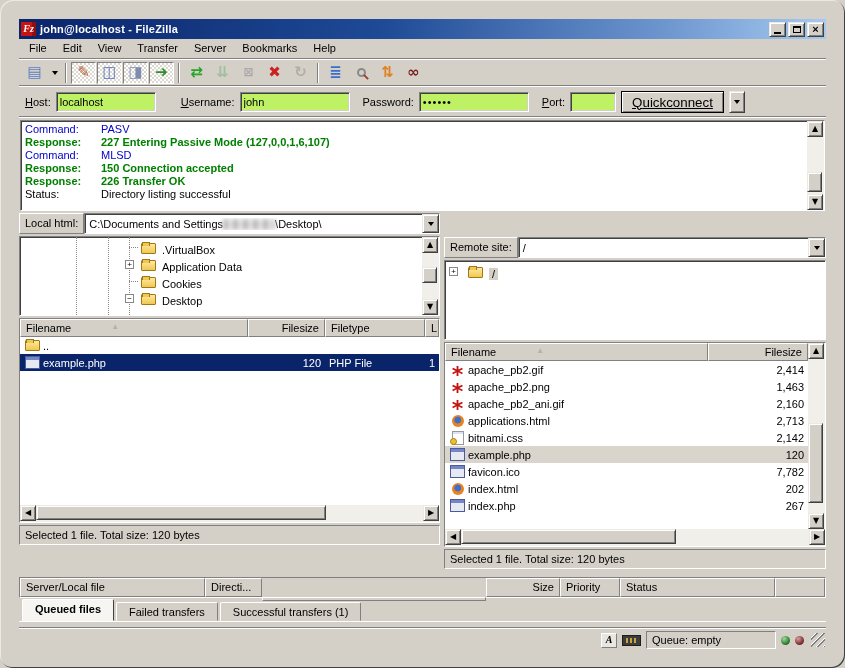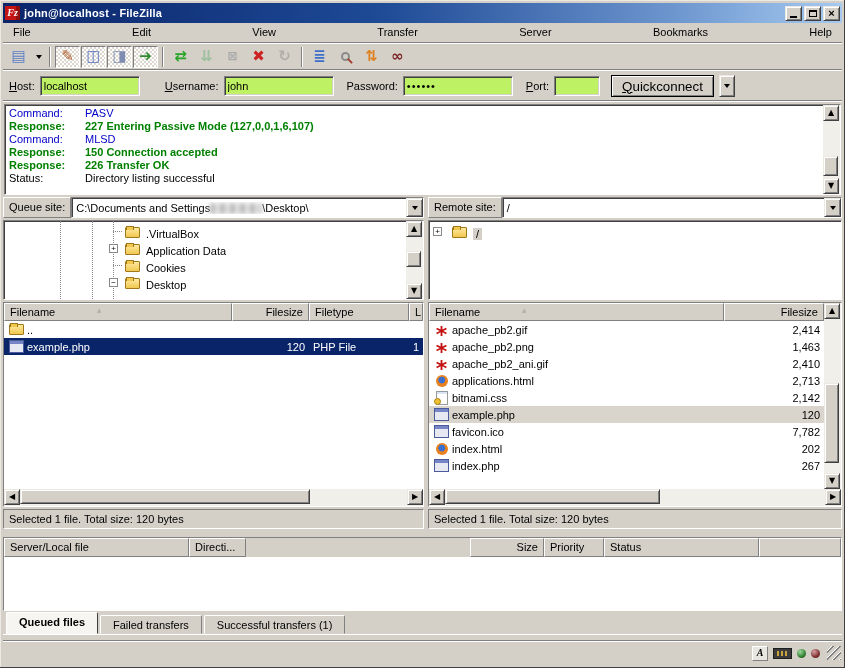--- a/index.html
+++ b/index.html
@@ -1,42 +1,42 @@
 <!DOCTYPE html>
 <html><head>
 <meta charset="utf-8">
 <style>
   * { box-sizing: border-box; margin: 0; padding: 0; }
   html,body { width:845px; height:668px; }
   body { font: 11px "Liberation Sans", sans-serif; color:#000; background:#d4d0c8; }
 
-  #window { width:845px; height:668px; background:#d4d0c8; padding:3px;
+  #window { width:845px; height:668px; background:#d4d0c8; padding:19px;
             display:flex; flex-direction:column;
-            box-shadow: inset -1px -1px 0 #404040, inset 1px 1px 0 #ece9e2; }
+            box-shadow: inset -1px -1px 0 #404040, inset 1px 1px 0 #ece9e2; border-radius: 13px; }
 
   
   .rz   { border:1px solid; border-color:#ece9e2 #404040 #404040 #ece9e2;
           box-shadow: inset 1px 1px 0 #fff, inset -1px -1px 0 #808080; background:#d4d0c8; }
   .rz2  { border:1px solid; border-color:#fff #808080 #808080 #fff; background:#d4d0c8; }
 
   
   .titlebar { height:20px; flex:none; display:flex; align-items:center; padding:0 2px;
               background: linear-gradient(90deg,#0a246a 0%, #1e4a96 45%, #6d96cf 80%, #a6caf0 100%);
               color:#fff; font-weight:bold; }
   .fz-logo { width:15px; height:14px; background:#c41414; color:#fff; font:italic bold 10px/14px "Liberation Serif",serif;
              text-align:center; margin-right:4px; box-shadow: inset -4px 0 0 #8f0e0e; }
   .caption { flex:1; letter-spacing:.2px; }
   .winbtn { width:17px; height:15px; margin-left:2px; display:flex; align-items:center; justify-content:center;
             font:bold 10px/10px "Liberation Sans",sans-serif; color:#000; }
   .glyph-min { width:7px; height:2px; background:#000; margin-top:7px; }
   .glyph-max { width:8px; height:7px; border:1px solid #000; border-top:2px solid #000; }
   .glyph-close { font-size:11px; font-weight:bold; }
 
   
-  .menubar { height:19px; flex:none; display:flex; align-items:center; padding:0 2px;justify-content:space-between; }
+  .menubar { height:19px; flex:none; display:flex; align-items:center; padding:0 2px; }
   .menu-item { display:inline-block; padding:2px 8px 3px; }
   .sep-h { height:2px; flex:none; border-top:1px solid #808080; border-bottom:1px solid #fff; }
 
   .toolbar { height:25px; flex:none; display:flex; align-items:center; padding:0 3px; gap:1px; }
   .tbtn { width:25px; height:22px; display:flex; align-items:center; justify-content:center; flex:none; }
   .tbtn.pressed { border:1px solid; border-color:#808080 #fff #fff #808080;
                   background: repeating-conic-gradient(#fff 0 25%, #dcd8d0 0 50%) 0 0/4px 4px; }
   .tsep { width:2px; height:20px; border-left:1px solid #808080; border-right:1px solid #fff; margin:0 3px; flex:none; }
   .ddbtn { width:13px; height:22px; display:flex; align-items:center; justify-content:center; }
   .arrow-dn { width:0; height:0; border:3px solid transparent; border-top:4px solid #000; margin-top:3px; }
@@ -69,21 +69,21 @@
   .sb-btn { width:16px; height:16px; flex:none; display:flex; align-items:center; justify-content:center;
             font:8px/8px "DejaVu Sans",sans-serif; color:#000; }
   .sb-track { flex:1; position:relative; }
   .sb-thumb { position:absolute; background:#d4d0c8; }
   .vthumb { left:0; width:15px; }
   .hthumb { top:0; height:15px; }
 
   
   .main { flex:none; display:flex; margin-top:2px; }
   .pane-left { width:421px; flex:none; display:flex; flex-direction:column; margin-right:4px; }
-  .pane-right { flex:1; display:flex; flex-direction:column; }
+  .pane-right { flex:1; display:flex; flex-direction:column;margin-top:24px; }
 
   .site-row { height:21px; flex:none; display:flex; align-items:stretch; margin-bottom:2px; }
   .site-label { padding:3px 5px 0; flex:none; }
   .combo { flex:1; background:#fff; display:flex; align-items:center;
            border:1px solid; border-color:#808080 #fff #fff #808080; box-shadow: inset 1px 1px 0 #404040; }
   .combo-text { flex:1; padding:0 4px; white-space:nowrap; overflow:hidden; }
   .combo-btn { width:17px; height:100%; display:flex; align-items:center; justify-content:center; flex:none; }
   .blurseg { display:inline-block; width:52px; height:11px; vertical-align:-2px;
              background: repeating-linear-gradient(90deg,#b9b9b9 0 5px,#e2e2e2 5px 10px); filter: blur(2px); }
 
@@ -256,21 +256,21 @@
 
   <div class="quickbar">
     <span class="accel">Host:</span>
     <input class="field" style="width: 100px;" value="localhost">
     <span class="accel" style="margin-left:20px;">Username:</span>
     <input class="field" style="width: 110px;" value="john">
     <span style="margin-left:8px;">Password:</span>
     <input class="field" style="width: 110px; letter-spacing: 1px;" value="••••••">
     <span class="accel" style="margin-left:8px;">Port:</span>
     <input class="field" style="width: 46px;" value="">
-    <button class="qc-btn accel" style="margin-left:6px;">Quickconnect</button>
+    <button class="qc-btn accel" style="text-decoration:underline;">Quickconnect</button>
     <span class="qc-drop rz">
         <span class="arrow-dn"></span>
       </span>
   </div>
   <div class="sep-h"></div>
 
   <div class="logwrap">
     <div class="log-lines">
       <div class="log-line lc-command">
           <span class="log-label">Command:</span>
@@ -303,21 +303,21 @@
           <span class="sb-thumb vthumb rz" style="bottom:2px;height:20px;"></span>
         </span>
       <span class="sb-btn rz">▼</span>
     </div>
   </div>
 
   <div class="main">
 
     <div class="pane-left">
       <div class="site-row">
-        <span class="site-label rz2">Queue site:</span>
+        <span class="site-label rz2">Local html:</span>
         <span class="combo">
           <span class="combo-text"><span>C:\Documents and Settings</span><span class="blurseg"></span><span>\Desktop\</span></span>
           <span class="combo-btn rz">
               <span class="arrow-dn"></span>
             </span>
         </span>
       </div>
       <div class="tree">
         <div class="tree-content">
           <span class="vline" style="left:56px;"></span>
@@ -449,21 +449,21 @@
                     <span class="fi icon-image"></span>
                     <span>apache_pb2.png</span>
                   </span>
                   <span class="cell rc1 tr">1,463</span>
                 </div>
               <div class="frow">
                   <span class="cell rc0">
                     <span class="fi icon-image"></span>
                     <span>apache_pb2_ani.gif</span>
                   </span>
-                  <span class="cell rc1 tr">2,410</span>
+                  <span class="cell rc1 tr">2,160</span>
                 </div>
               <div class="frow">
                   <span class="cell rc0">
                     <span class="fi icon-html"></span>
                     <span>applications.html</span>
                   </span>
                   <span class="cell rc1 tr">2,713</span>
                 </div>
               <div class="frow">
                   <span class="cell rc0">
@@ -552,18 +552,19 @@
   <div class="tabs">
     <span class="tab active">Queued files</span>
     <span class="tab">Failed transfers</span>
     <span class="tab">Successful transfers (1)</span>
   </div>
   <div class="tabs-under"></div>
 
   <div class="bottombar">
     <span class="sb-ascii">A</span>
     <span class="sb-badge"></span>
+    <span class="queue-status">Queue: empty</span>
     <span class="led led-green"></span>
     <span class="led led-red"></span>
     <span class="grip"></span>
   </div>
 
 </div>
 
 </body></html>

